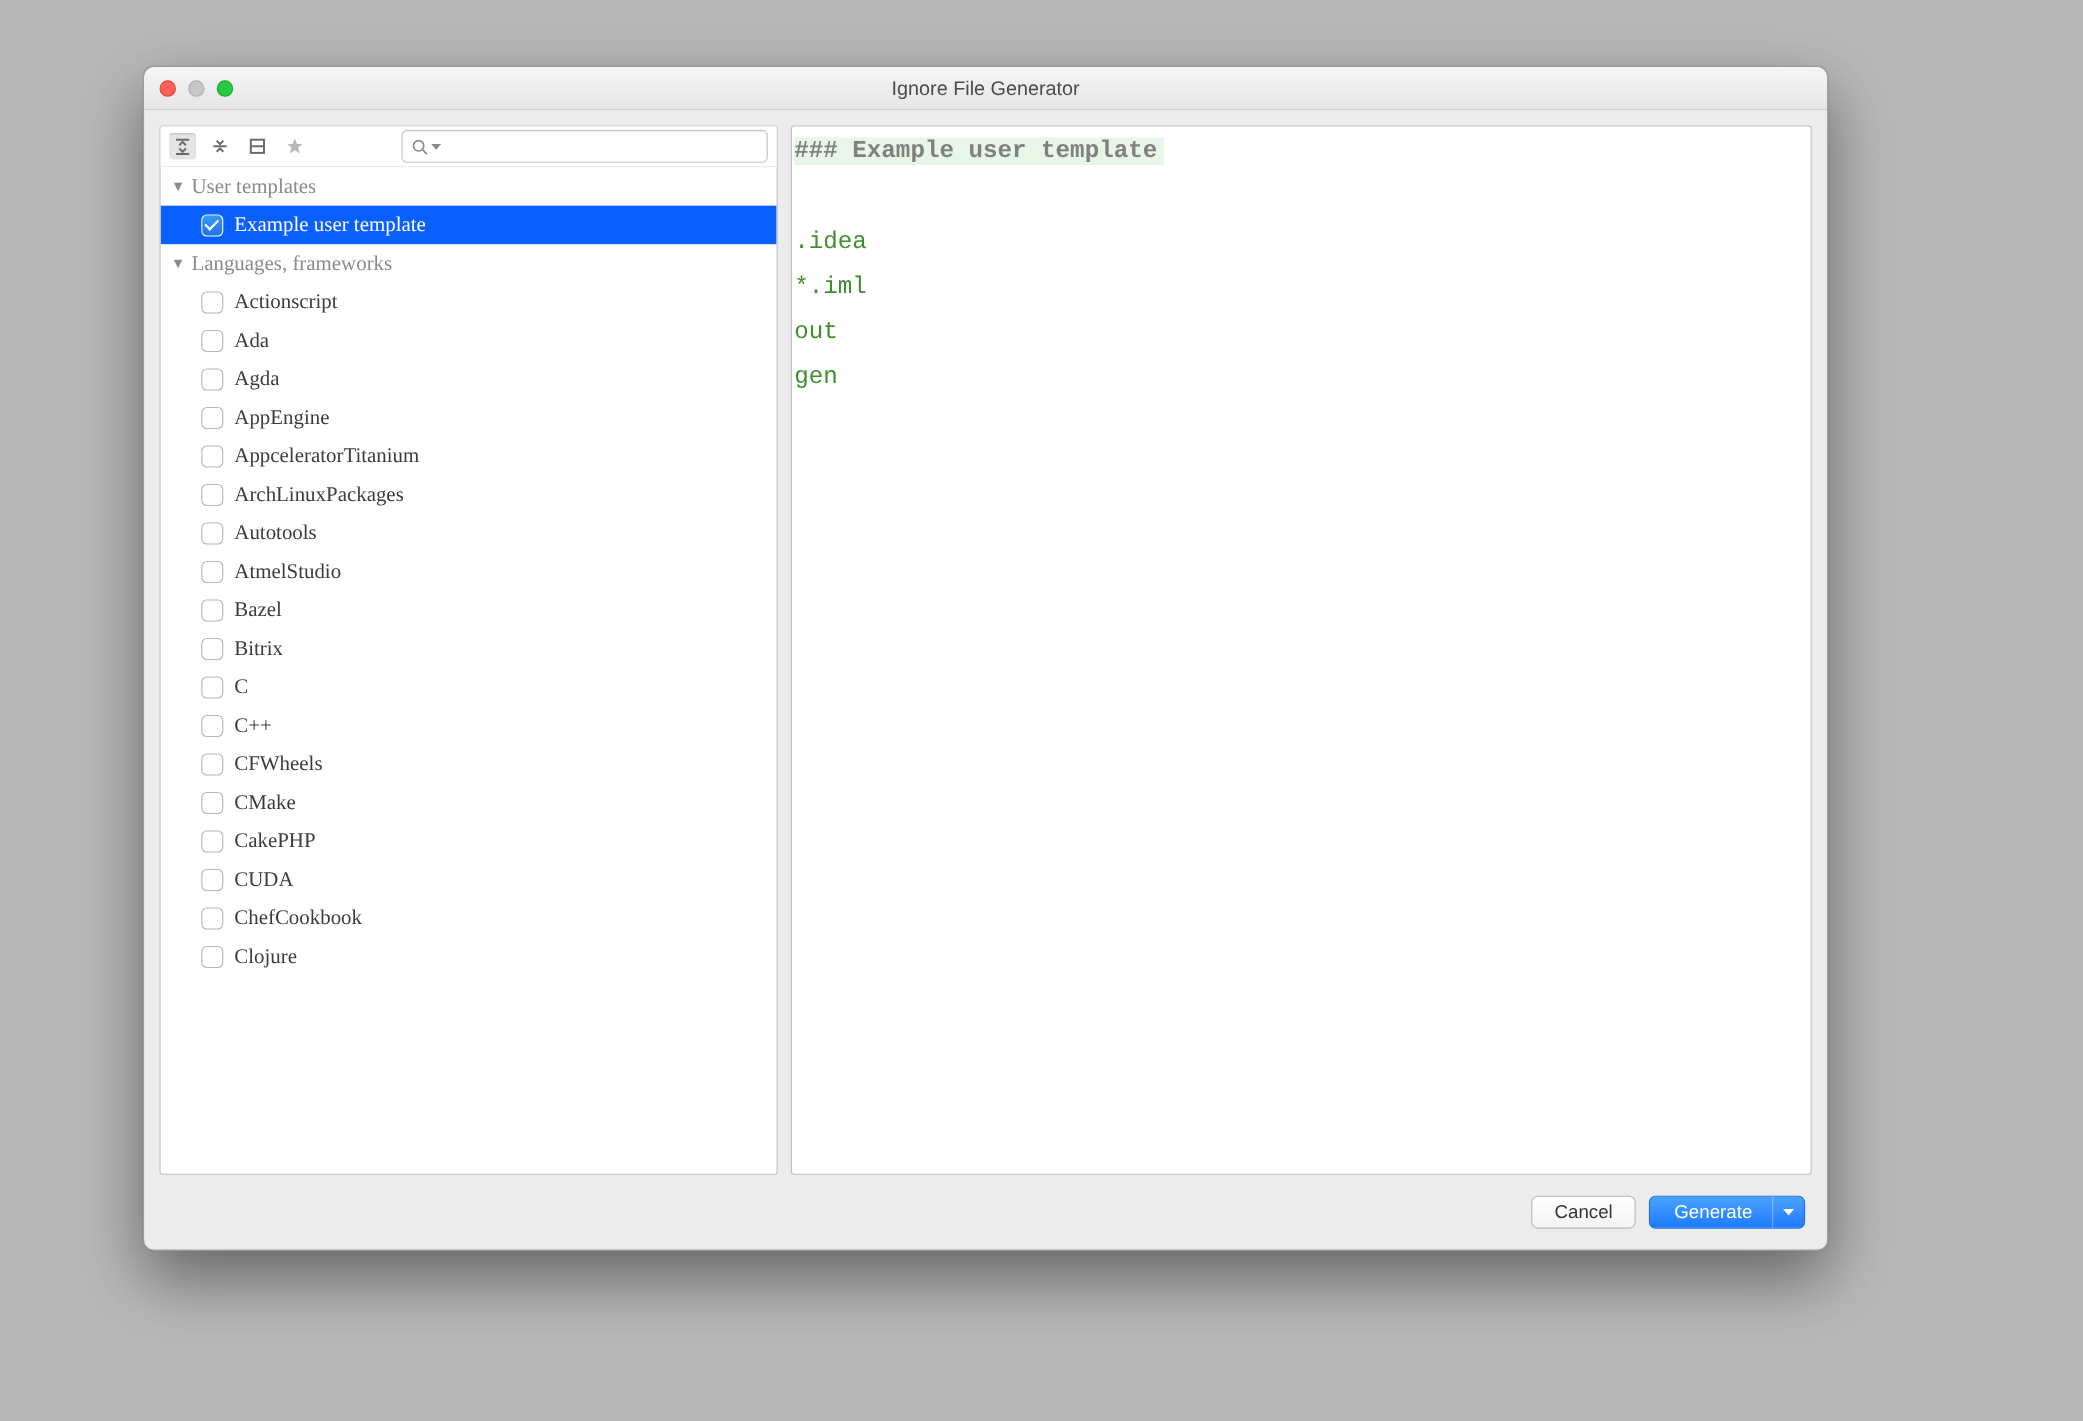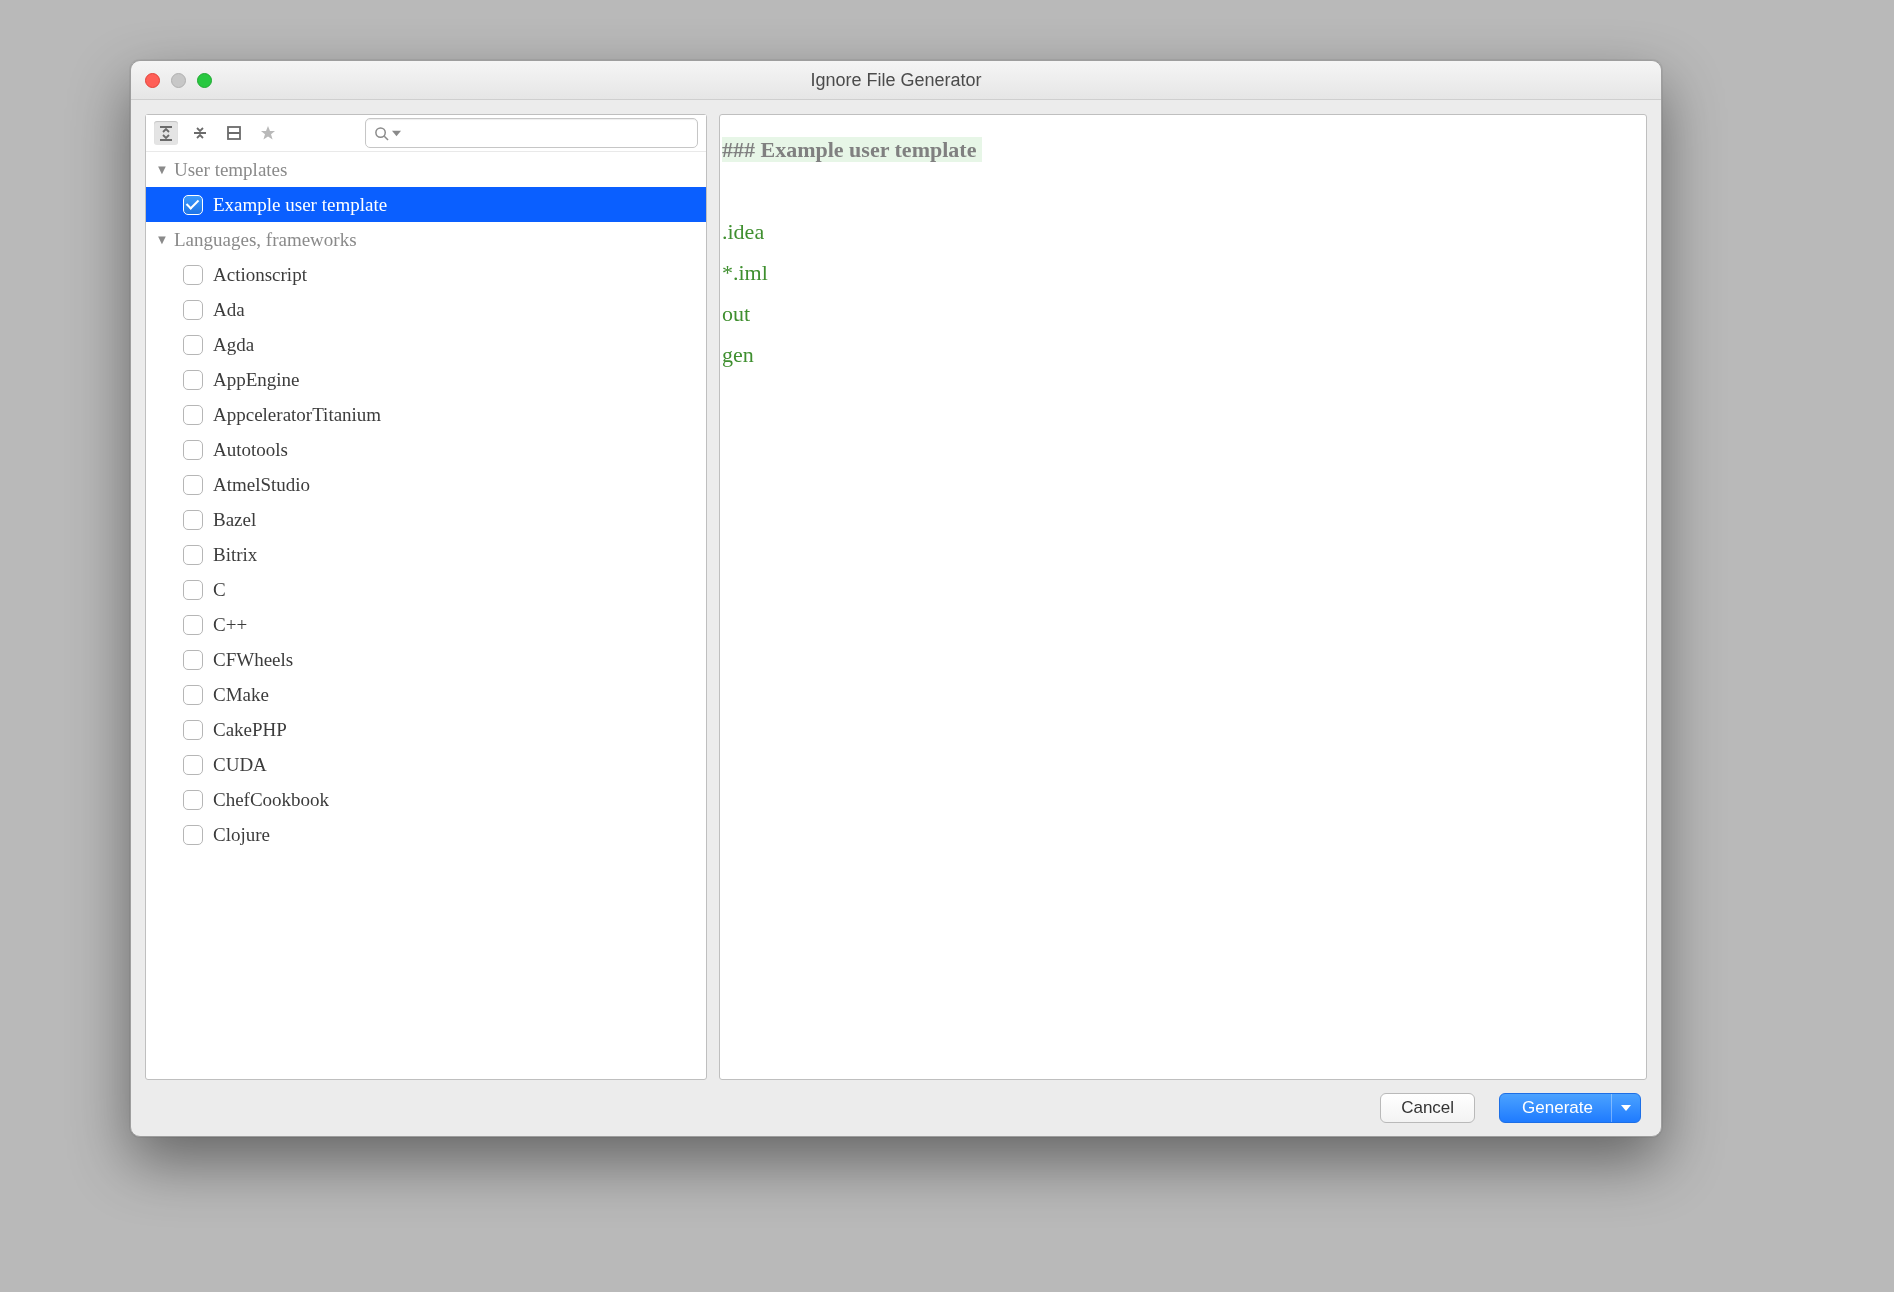--- a/index.html
+++ b/index.html
@@ -178,38 +178,37 @@
     width: 5px; height: 10px;
     border: solid white;
     border-width: 0 2.5px 2.5px 0;
     transform: rotate(45deg);
   }
   .tree-row .lbl { overflow:hidden; text-overflow:ellipsis;font-family:Liberation Serif, serif; }
 
   
   .code {
     flex: 1 1 auto;
-    font-family: Liberation Serif, serif;
+    font-family: Liberation Mono, monospace;
     font-size: 22px;
     line-height: 41px;
     padding: 2px 2px;
     white-space: pre;
     overflow: auto;
-    margin-top: 12px;
   }
   .cm-header { color:#808080; font-weight:700; background:#e7f6e7; padding-right:6px;}
   .cm-comment { color:#808080; }
   .cm-pattern { color:#3f8f2f; }
 
   .footer {
-    height: 56px;
+    height: 68px;
     display: flex;
     align-items: center;
     justify-content: flex-end;
-    gap: 24px;
+    gap: 12px;
     padding: 0 6px;
   }
   .btn {
     height: 30px;
     border-radius: 6px;
     border: 1px solid #b9b9b9;
     background: linear-gradient(to bottom,#ffffff,#f3f3f3);
     font-size: 17px;
     color: #333;
     padding: 0 20px;
@@ -317,20 +316,24 @@
               <input type="checkbox" style="">
               <span class="lbl">Agda</span>
             </div>
             <div class="tree-row child">
               <input type="checkbox" style="">
               <span class="lbl">AppEngine</span>
             </div>
             <div class="tree-row child">
               <input type="checkbox" style="">
               <span class="lbl">AppceleratorTitanium</span>
+            </div>
+            <div class="tree-row child">
+              <input type="checkbox" style="">
+              <span class="lbl">ArchLinuxPackages</span>
             </div>
             <div class="tree-row child">
               <input type="checkbox" style="">
               <span class="lbl">Autotools</span>
             </div>
             <div class="tree-row child">
               <input type="checkbox" style="">
               <span class="lbl">AtmelStudio</span>
             </div>
             <div class="tree-row child">

